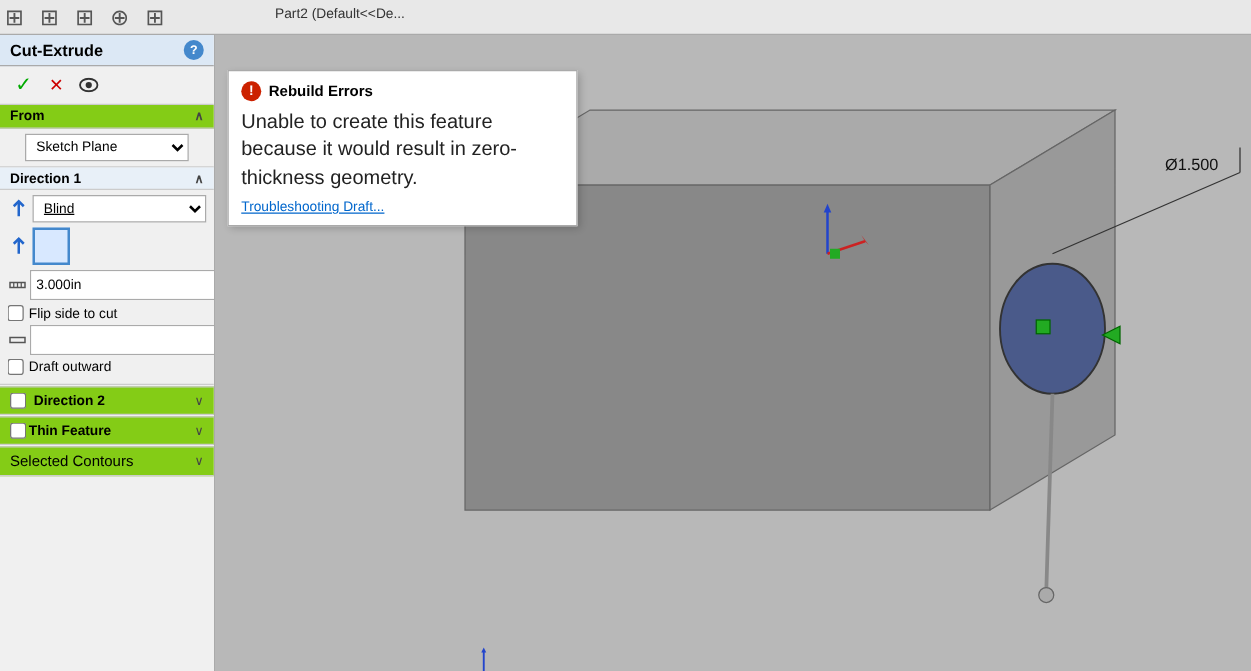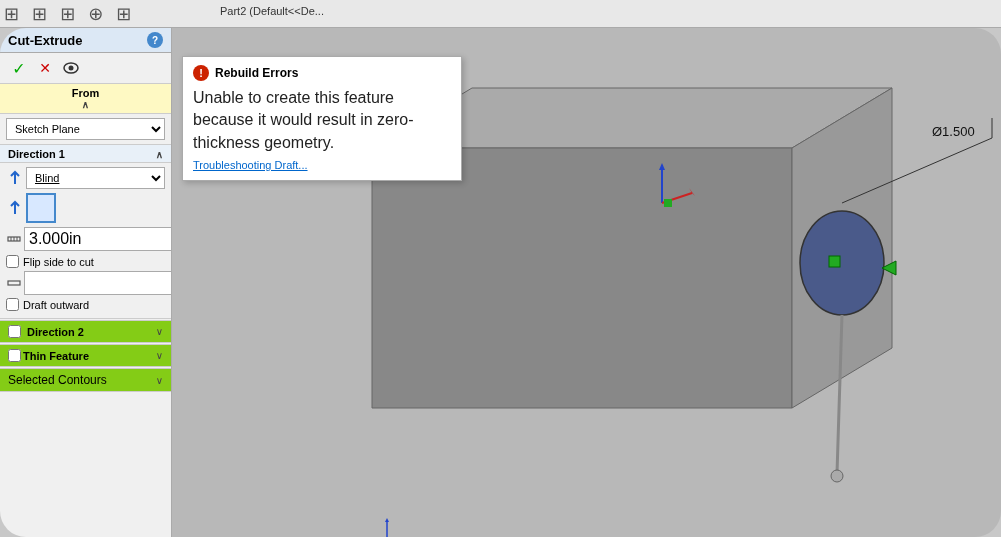--- a/index.html
+++ b/index.html
@@ -13,21 +13,20 @@
       display: flex;
       align-items: center;
       padding: 0 4px;
     }
 
     
     .main-area {
       display: flex;
       flex: 1;
       overflow: hidden;
-      border-radius: 26px;
     }
 
     
     .left-panel {
       width: 172px;
       background: #f0f0f0;
       border-right: 1px solid #aaa;
       display: flex;
       flex-direction: column;
       overflow-y: auto;
@@ -63,21 +62,21 @@
       border: 1px solid transparent;
       border-radius: 2px;
       background: transparent;
     }
 
     .action-btn.check { color: #00aa00; font-size: 16px; }
     .action-btn.cross { color: #cc0000; font-size: 14px; }
     .action-btn.eye { color: #333; font-size: 12px; }
 
     .section-content {
-      padding: 4px 6px;
+      padding: 4px 20px;
     }
 
     .dropdown-select {
       width: 100%;
       height: 22px;
       font-size: 11px;
       border: 1px solid #aaa;
       background: white;
       padding: 0 4px;
       cursor: pointer;
@@ -153,21 +152,21 @@
       border: 1px solid #aaa;
       background: white;
       flex: 1;
     }
 
     .depth-val {
       flex: 1;
       height: 22px;
       border: none;
       outline: none;
-      font-size: 16px;
+      font-size: 11px;
       padding: 0 4px;
     }
 
     .checkbox-row {
       display: flex;
       align-items: center;
       gap: 4px;
       margin: 3px 0;
     }
 
@@ -303,30 +302,29 @@
       align-items: center;
       justify-content: space-between;
       width: 100%;
     }
 
     .from-section {
       border-bottom: 1px solid #ccc;
     }
 
     .from-header {
-      background: #fef9c3;
+      background: #84cc16;
       padding: 3px 8px;
       font-weight: bold;
       font-size: 11px;
       display: flex;
       align-items: center;
       justify-content: space-between;
       border-bottom: 1px solid #ccc;
       cursor: pointer;
-      flex-direction: column;
     }
   </style>
 </head>
 <body>
 
 <div class="top-toolbar">
   <span style="font-size:18px; color:#555; letter-spacing:4px;">⊞ ⊞ ⊞ ⊕ ⊞</span>
   <span style="flex:1"></span>
   <span style="position:absolute; left:220px; top:5px; font-size:11px; color:#333;">Part2 (Default&lt;&lt;De...</span>
 </div>

